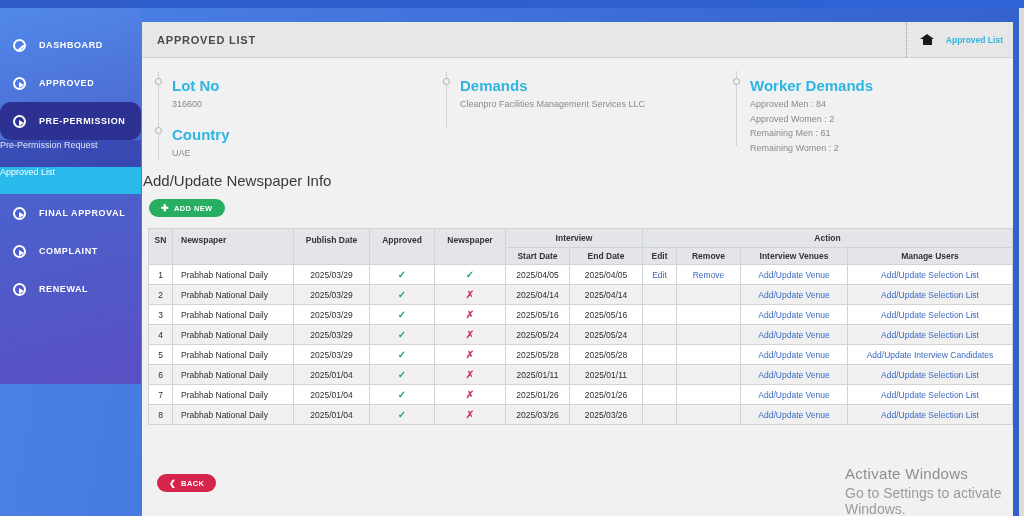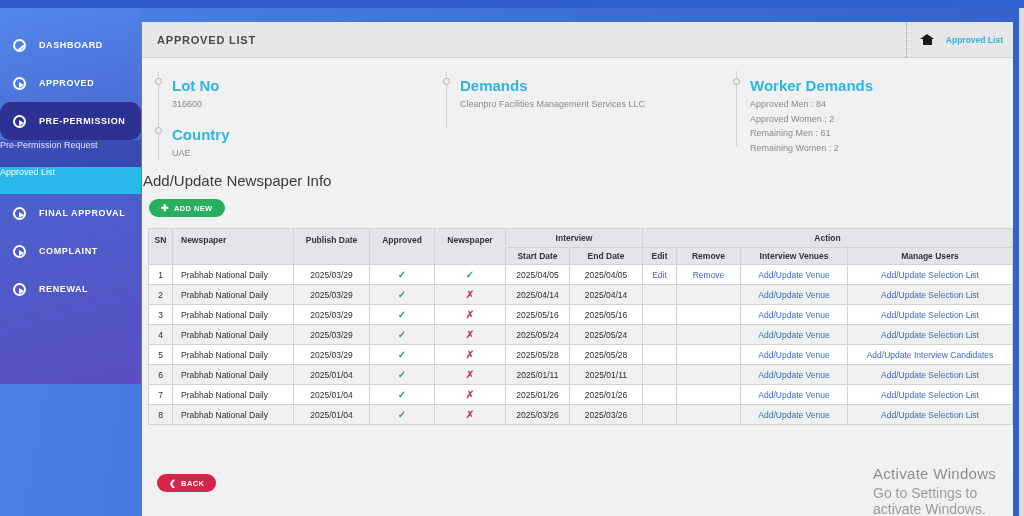--- a/index.html
+++ b/index.html
@@ -69,21 +69,21 @@
   thead tr:last-child th { height:17px; }
   th.vtop { vertical-align:top; padding-top:6px; }
   td { font-size:8.5px; color:#2b2b2b; height:20px; padding:1px 4px; text-align:center; }
   td.c-news { text-align:left; padding-left:8px; }
   tbody tr:nth-child(even) { background:#f0f0f1; }
   .mark-check { color:#27a561; font-weight:bold; font-size:10px; }
   .mark-cross { color:#c8405c; font-weight:bold; font-size:10px; }
   .tlink { color:#3a6abf; text-decoration:none; cursor:pointer; }
 
   
-  .watermark { position:absolute; left:703px; top:443px; color:#8e8e8e;margin-left:28px; }
+  .watermark { position:absolute; left:703px; top:443px; color:#8e8e8e; }
   .wm1 { font-size:15px; letter-spacing:.3px; }
   .wm2 { font-size:14px; color:#9b9b9b; margin-top:3px; }
 </style>
 </head>
 <body>
 
 <div class="topbar"></div>
 <div class="right-edge"></div>
 
 <div class="sidebar">

